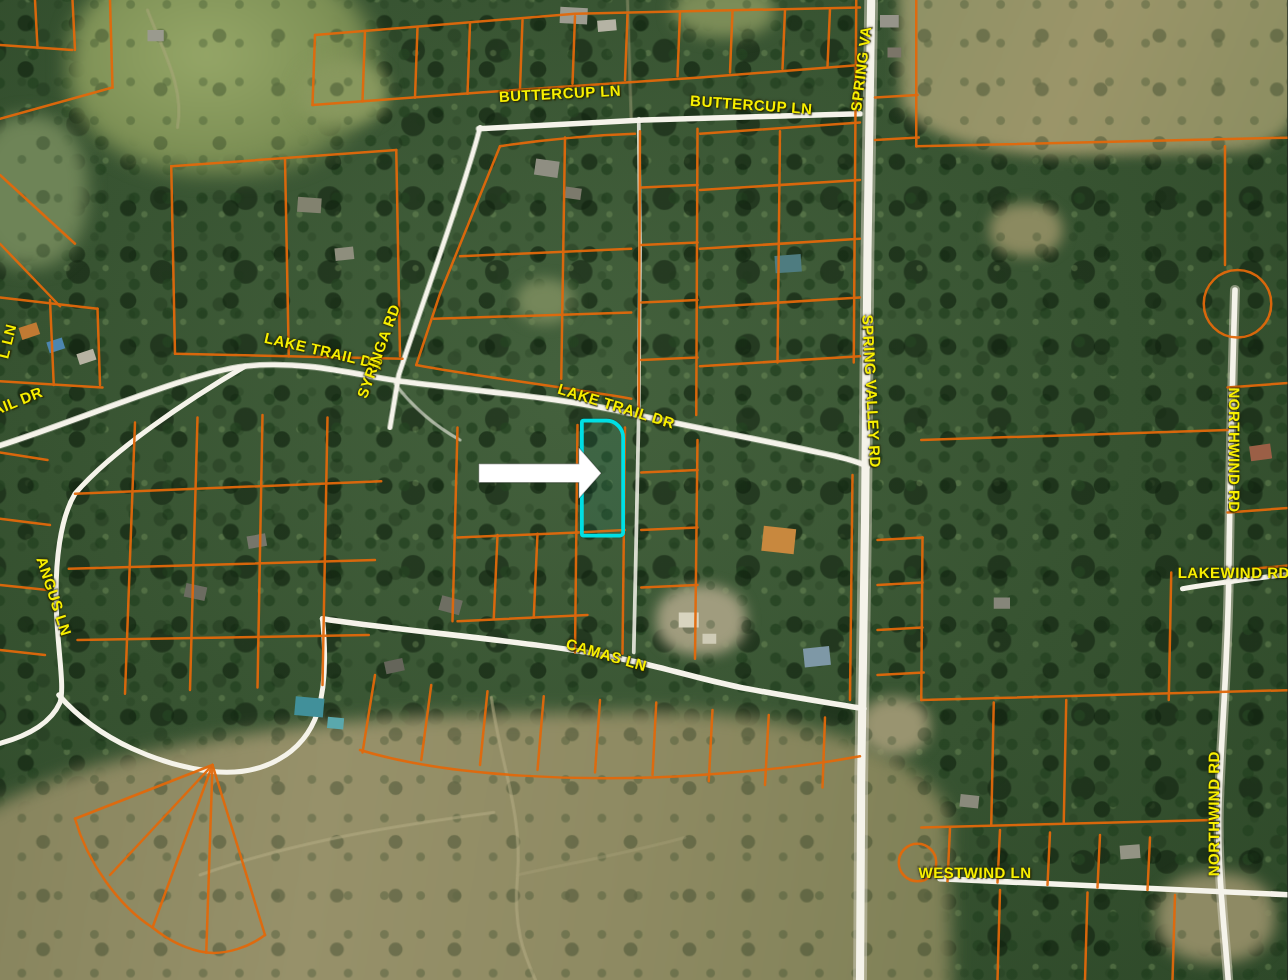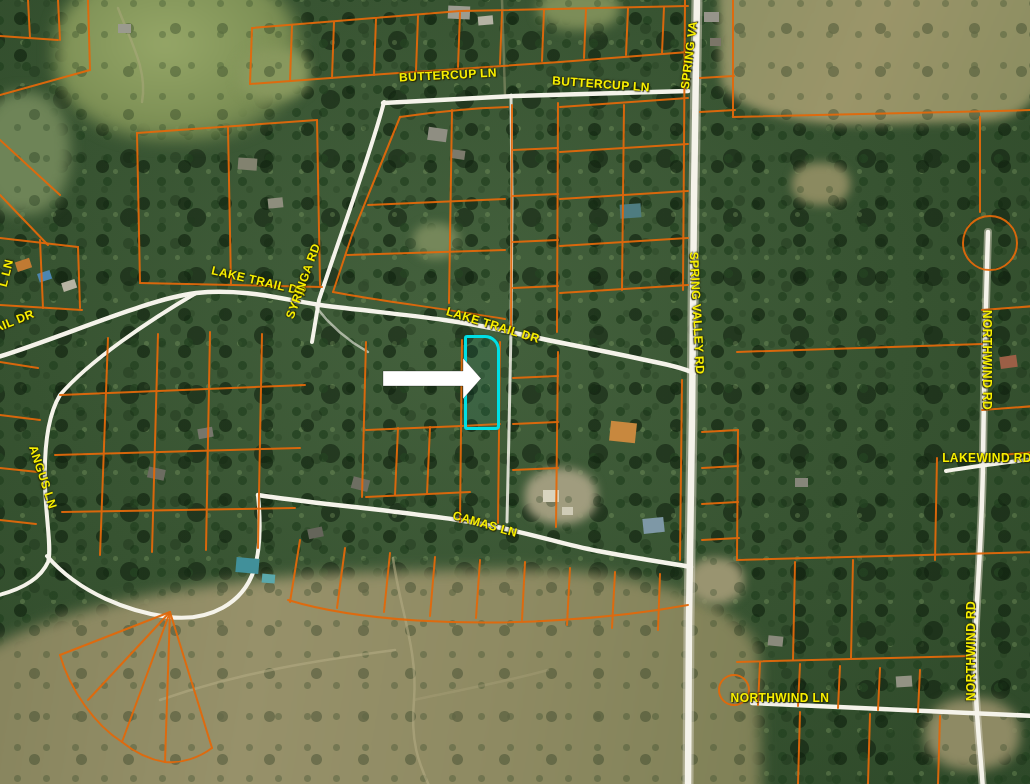--- a/index.html
+++ b/index.html
@@ -283,21 +283,21 @@
   <div class="map-label" style="left:689px;top:55px;--r:-83deg">SPRING VA</div>
   <div class="map-label" style="left:259px;top:281px;--r:13deg">LAKE TRAIL DR</div>
   <div class="map-label" style="left:303px;top:281px;--r:-70deg">SYRINGA RD</div>
   <div class="map-label" style="left:493px;top:325px;--r:17deg">LAKE TRAIL DR</div>
   <div class="map-label" style="left:697px;top:313px;--r:87deg">SPRING VALLEY RD</div>
   <div class="map-label" style="left:987px;top:360px;--r:90deg">NORTHWIND RD</div>
   <div class="map-label" style="left:987px;top:458px;--r:0deg">LAKEWIND RD</div>
   <div class="map-label" style="left:971px;top:651px;--r:-90deg">NORTHWIND RD</div>
   <div class="map-label" style="left:43px;top:477px;--r:72deg">ANGUS LN</div>
   <div class="map-label" style="left:485px;top:524px;--r:16deg">CAMAS LN</div>
-  <div class="map-label" style="left:780px;top:698px;--r:0deg">NORTHWIND LN</div>
+  <div class="map-label" style="left:780px;top:698px;--r:0deg">WESTWIND LN</div>
   <div class="map-label" style="left:14px;top:321px;--r:-22deg">AIL DR</div>
   <div class="map-label" style="left:6px;top:273px;--r:-76deg">L LN</div>
 
   <div class="highlight-parcel"></div>
 
   <svg class="overlay-svg" width="1030" height="784" viewBox="0 0 1030 784" style="pointer-events:none">
     <polygon points="383,371 463,371 463,358 481,378.5 463,399 463,386 383,386" style="fill:var(--arrow,#ffffff)" stroke="rgba(0,0,0,0.25)" stroke-width="1"></polygon>
   </svg>
 
 </div>

